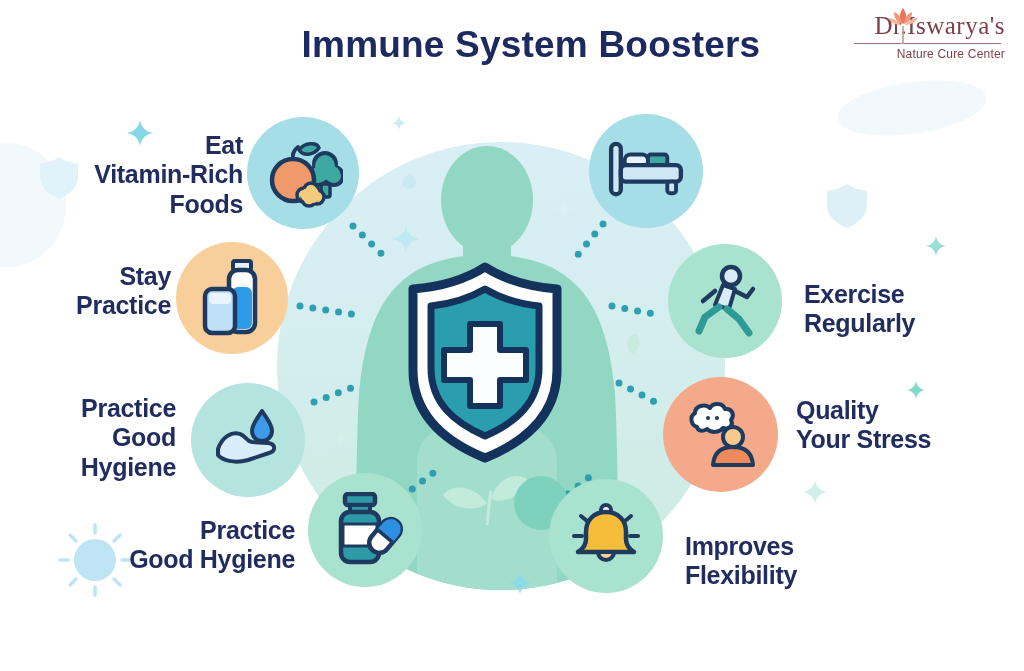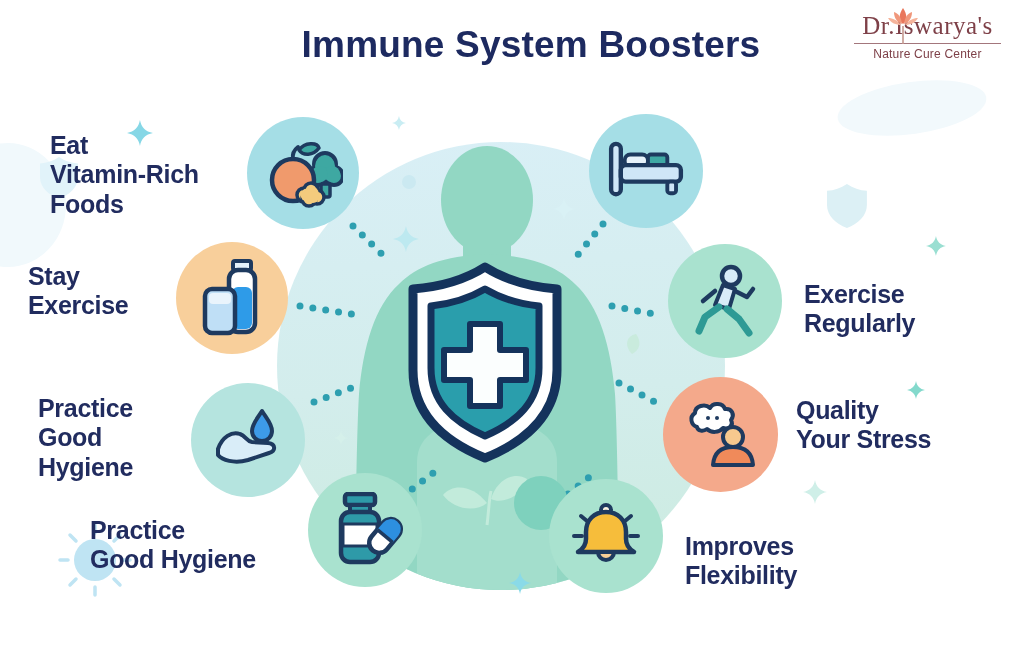--- a/index.html
+++ b/index.html
@@ -3,27 +3,27 @@
 <meta charset="utf-8">
 <style>
   html,body{margin:0;padding:0;background:#fff;}
   .canvas{position:relative;width:1024px;height:671px;background:#ffffff;overflow:hidden;
           font-family:"Liberation Sans",sans-serif;}
   .layer{position:absolute;left:0;top:0;pointer-events:none;}
   .title{position:absolute;left:0;top:24px;width:990px;text-align:center;
          font-size:37px;font-weight:700;color:#1D2A60;letter-spacing:0.2px;padding-left:36px;}
   .label{position:absolute;font-weight:700;color:#212C5F;white-space:pre-line;
          font-size:25px;line-height:1.17;letter-spacing:-0.3px;}
-  .al-r{} .al-l{text-align:left;}
+  .al-r{text-align:right;} .al-l{text-align:left;}
   .bubble{position:absolute;border-radius:50%;display:flex;align-items:center;justify-content:center;}
   .c-cyan{background:#A5DEE6;} .c-orange{background:#F8CF9B;} .c-teal{background:#B5E4DF;}
   .c-mint{background:#A9E2CF;} .c-coral{background:#F4A98B;}
   .center-circle{position:absolute;left:277px;top:142px;width:448px;height:448px;border-radius:50%;
          background:linear-gradient(178deg,#D9EFF6 0%,#D3EDEC 55%,#CBEBDF 100%);overflow:hidden;}
-  .logo{position:absolute;left:850px;top:12px;width:155px;text-align:center;color:#7E4048;}
+  .logo{position:absolute;left:850px;top:12px;width:155px;text-align:right;color:#7E4048;}
   .logo-name{font-family:"Liberation Serif",serif;font-size:25px;letter-spacing:0.5px;}
   .logo-rule{border-top:1.5px solid #A3767C;margin:3px 4px 3px 4px;}
   .logo-sub{font-size:12px;letter-spacing:0.2px;}
   .logo-flower{position:absolute;left:36px;top:-8px;}
 </style>
 </head>
 <body>
 
 <div class="canvas">
 
@@ -172,21 +172,21 @@
       <g stroke="#1E3A5F" stroke-width="4" stroke-linecap="round">
         <path d="M11 18 L17 23 M4 38 H12 M61 18 L55 23 M68 38 H60"></path>
       </g>
     </svg>
   </div>
 
   <div class="label al-r" style="left:50px;top:131px;width:193px;">Eat
 Vitamin-Rich
 Foods</div>
   <div class="label al-r" style="left:28px;top:262px;width:143px;">Stay
-Exercise</div>
+Practice</div>
   <div class="label al-r" style="left:38px;top:394px;width:138px;">Practice
 Good
 Hygiene</div>
   <div class="label al-r" style="left:90px;top:516px;width:205px;">Practice
 Good Hygiene</div>
   <div class="label al-l" style="left:804px;top:262px;width:170px;margin-top:18px;">Exercise
 Regularly</div>
   <div class="label al-l" style="left:796px;top:396px;width:185px;">Quality
 Your Stress</div>
   <div class="label al-l" style="left:685px;top:532px;width:165px;">Improves

